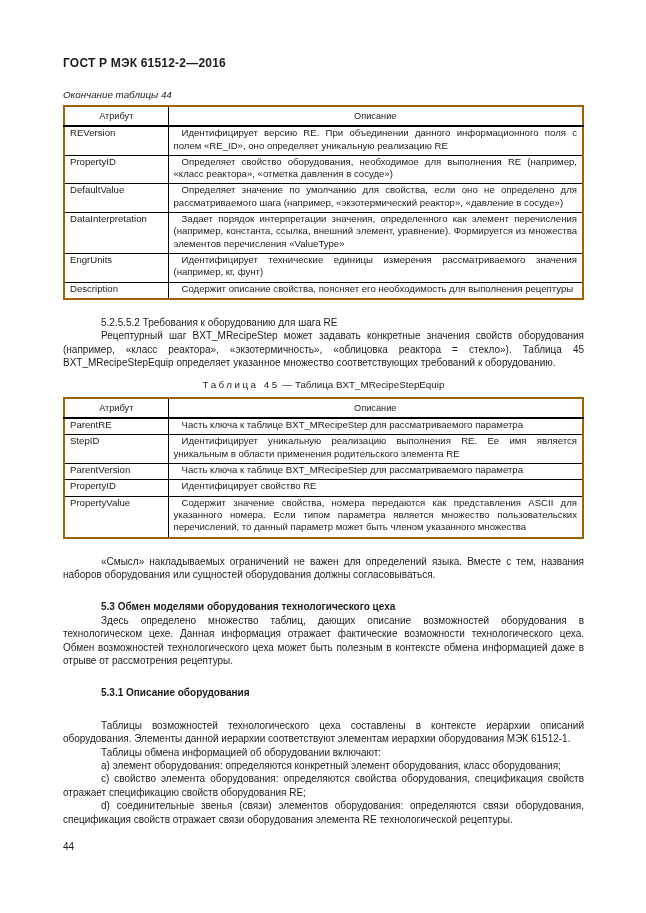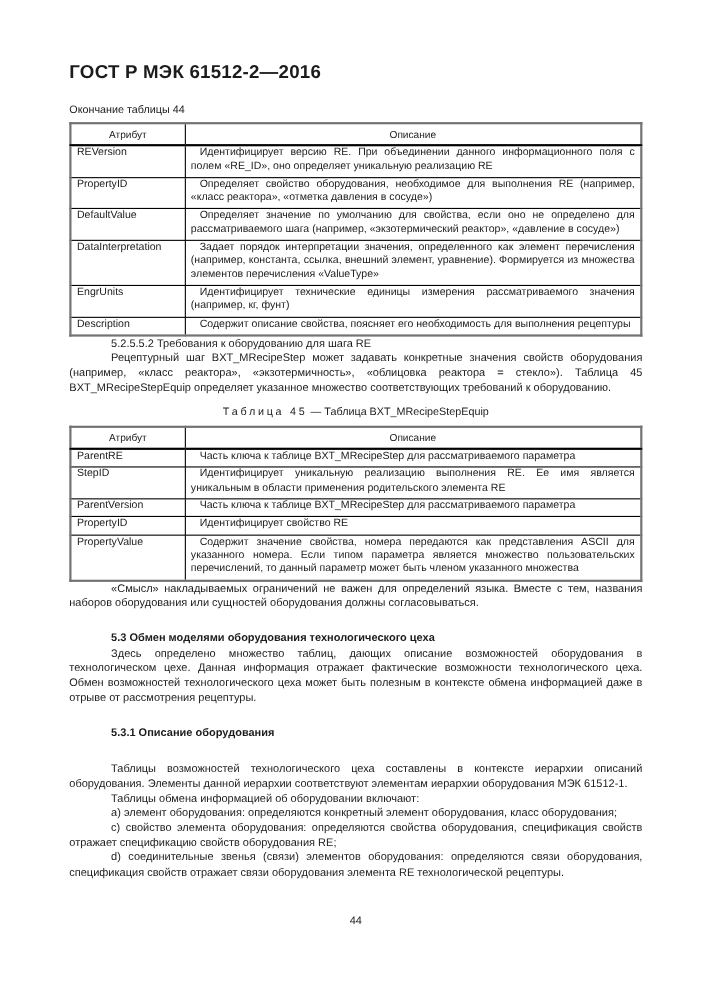--- a/index.html
+++ b/index.html
@@ -2,45 +2,45 @@
 <html lang="ru"><head>
 <meta charset="utf-8">
 <style>
   html,body{margin:0;padding:0;}
   body{
     width:646px;height:913px;background:#ffffff;color:#1b1b1b;
     font-family:"Liberation Sans","DejaVu Sans",sans-serif;
     overflow:hidden;
   }
   .page{padding:56px 62px 0 63px;}
-  .doc-header{font-weight:bold;font-size:17px;letter-spacing:.2px;}
+  .doc-header{font-weight:bold;font-size:12px;letter-spacing:.2px;}
   .tbl-caption-italic{
-    font-size:9.8px;margin-top:19px;margin-bottom:5px;
+    font-style:italic;font-size:9.8px;margin-top:19px;margin-bottom:5px;
   }
   table{
-    width:100%;border-collapse:collapse;border:2px solid #737373;
+    width:100%;border-collapse:collapse;border:2px solid #a16207;
     font-size:9.6px;line-height:12.3px;table-layout:fixed;
   }
   th{
     border:1px solid #000;border-bottom:2px solid #000;
     font-weight:normal;font-size:9.2px;padding:3px 4px;text-align:center;
   }
   td{border:1px solid #000;padding:0 5px 3px 5px;vertical-align:top;margin-left:12px;}
   td.c-attr{width:99px;}
   col.attr-col{width:104px;}
   td.c-desc{text-align:justify;text-indent:8px;}
   .body-text{font-size:10px;line-height:13.4px;}
   p{margin:0;text-align:justify;text-indent:38px;}
   .sec-heading{font-weight:bold;text-align:left;}
   .plain-heading{text-align:left;}
   .gap-sm{margin-top:19px;}
-  .gap-md{margin-top:0;}
+  .gap-md{margin-top:16px;}
   .tbl45-caption{font-size:9.8px;margin-top:9px;margin-bottom:5px;text-indent:0;text-align:center;}
   .spaced{letter-spacing:2.5px;}
-  .page-number{font-size:10px;margin-top:31px;text-indent:0;text-align:center;}
+  .page-number{font-size:10px;margin-top:14px;text-indent:0;text-align:left;}
 </style>
 </head>
 <body>
 
 <div class="page">
 
   <div class="doc-header">ГОСТ Р МЭК 61512-2—2016</div>
 
   <div class="tbl-caption-italic">Окончание таблицы 44</div>
 

